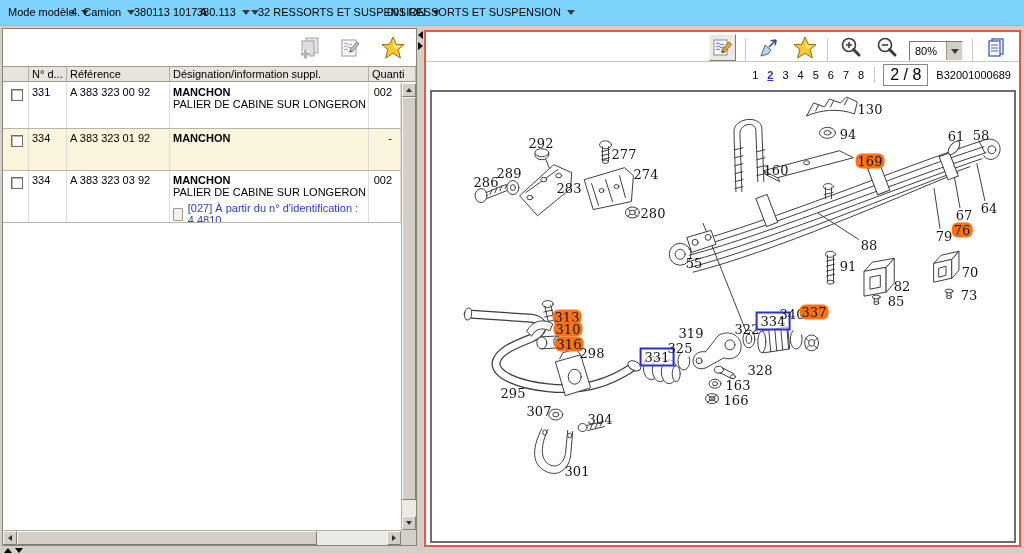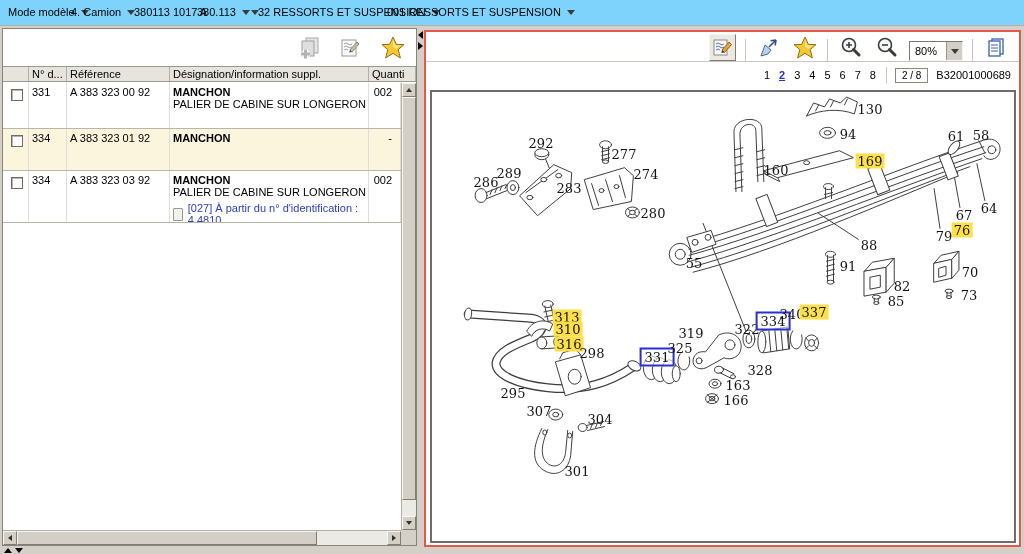--- a/index.html
+++ b/index.html
@@ -66,28 +66,28 @@
 .raised { border:1px solid; border-color:#f7f6f3 #817d75 #817d75 #f7f6f3; background:#ece9e3; }
 .combo { display:flex; width:54px; height:20px; border:1px solid; border-color:#7c7870 #f5f4f1 #f5f4f1 #7c7870; background:#fff; }
 .combo-val { flex:1; padding:3px 0 0 5px; font-size:11px; }
 .combo-btn { width:16px; background:#d3cfc7; border-left:1px solid #9a968e; display:flex; align-items:center; justify-content:center; }
 
 .rp-pag { position:absolute; left:0; top:30px; right:0; height:26px; display:flex; align-items:center; justify-content:flex-end; padding-right:8px; }
 .pages { display:flex; gap:9px; margin-right:10px; }
 .page-num { cursor:default; }
 .page-num.active { color:#2b2fd0; font-weight:bold; text-decoration:underline; }
 .pag-sep { width:1px; height:16px; background:#c9c6bf; margin-right:8px; }
-.pag-box { border:1px solid #8a877f; background:#fff; padding:1px 6px; font-size:10px; margin-right:8px; }
+.pag-box { border:1px solid #8a877f; background:#fff; padding:1px 6px; font-size:16px; margin-right:8px; }
 .drawing-code { font-size:11px; }
 
 .diagram-canvas { position:absolute; left:4px; top:58px; width:586px; height:453px; border:2px solid #6d6d6d; background:#fff; }
 .diagram-inner { position:absolute; inset:0; }
 .diagram-inner svg { position:absolute; left:0; top:0; }
 .part-label { position:absolute; transform:translate(-50%,-50%); font-family:"DejaVu Serif",serif; font-size:13px; color:#141414; white-space:nowrap; line-height:15px; cursor:default; }
-.part-label.gray { background:#fde047; padding:0 2px; }
+.part-label.gray { background:#f97316; padding:0 2px;border-radius:6px; }
 .part-label.blue-box { border:2px solid #2b2fd0; padding:0 3px; background:rgba(255,255,255,0.6); }
 </style>
 </head>
 <body>
 
 <div class="menu-bar">
   <div id="menu-items">
       <div class="menu-item" style="left: 8px;">
         <span>Mode modèle</span>
         <span class="dd-arrow"></span>

